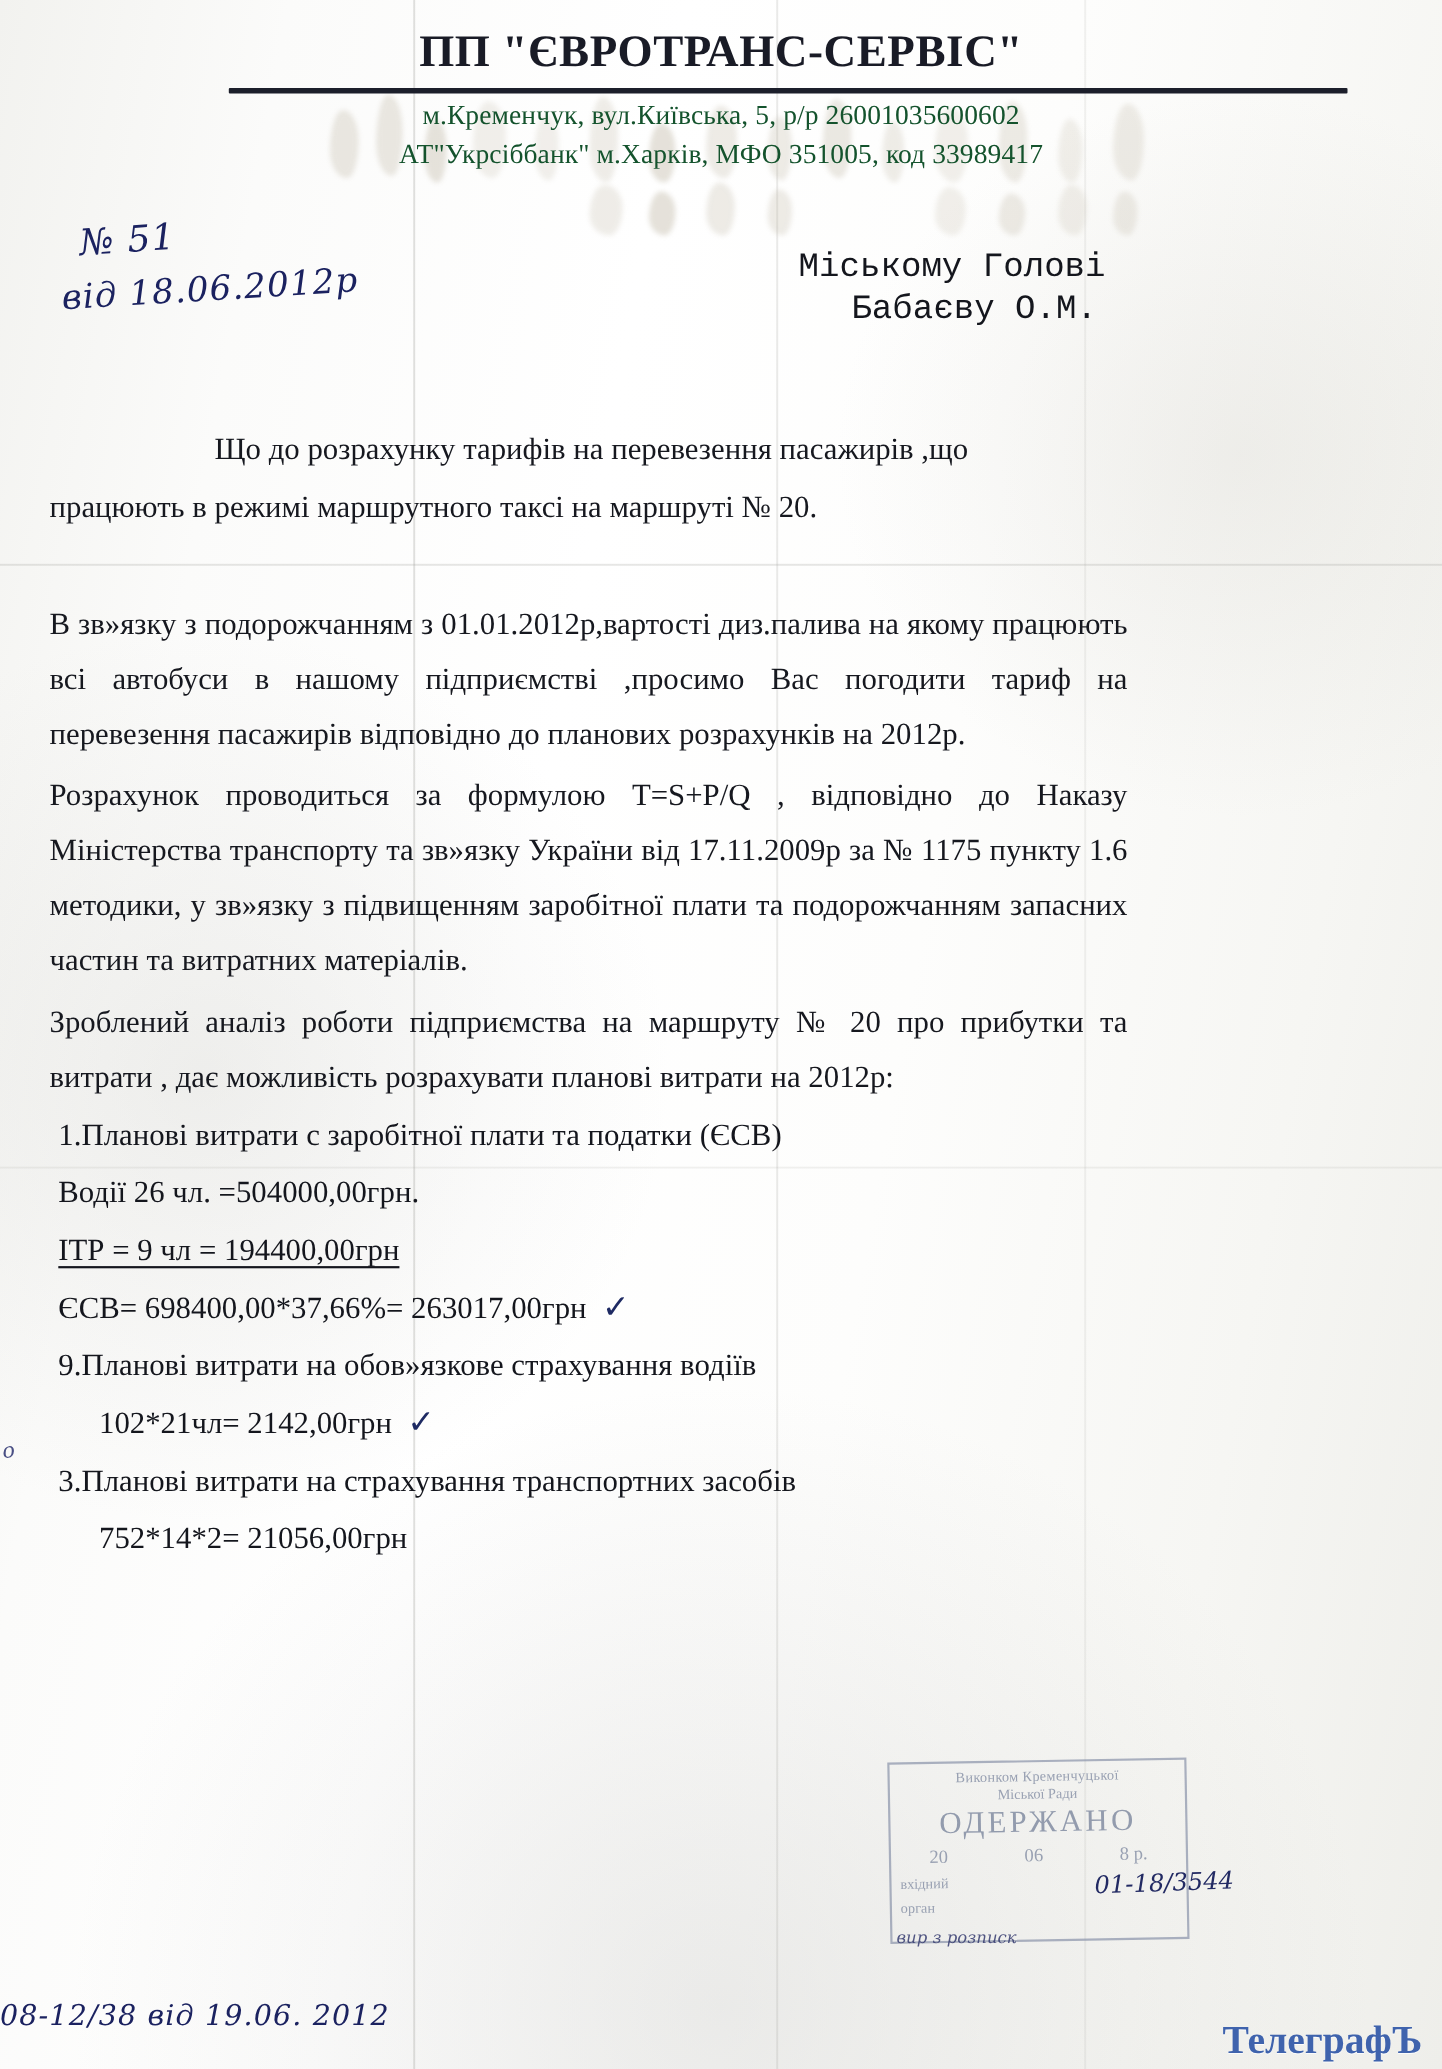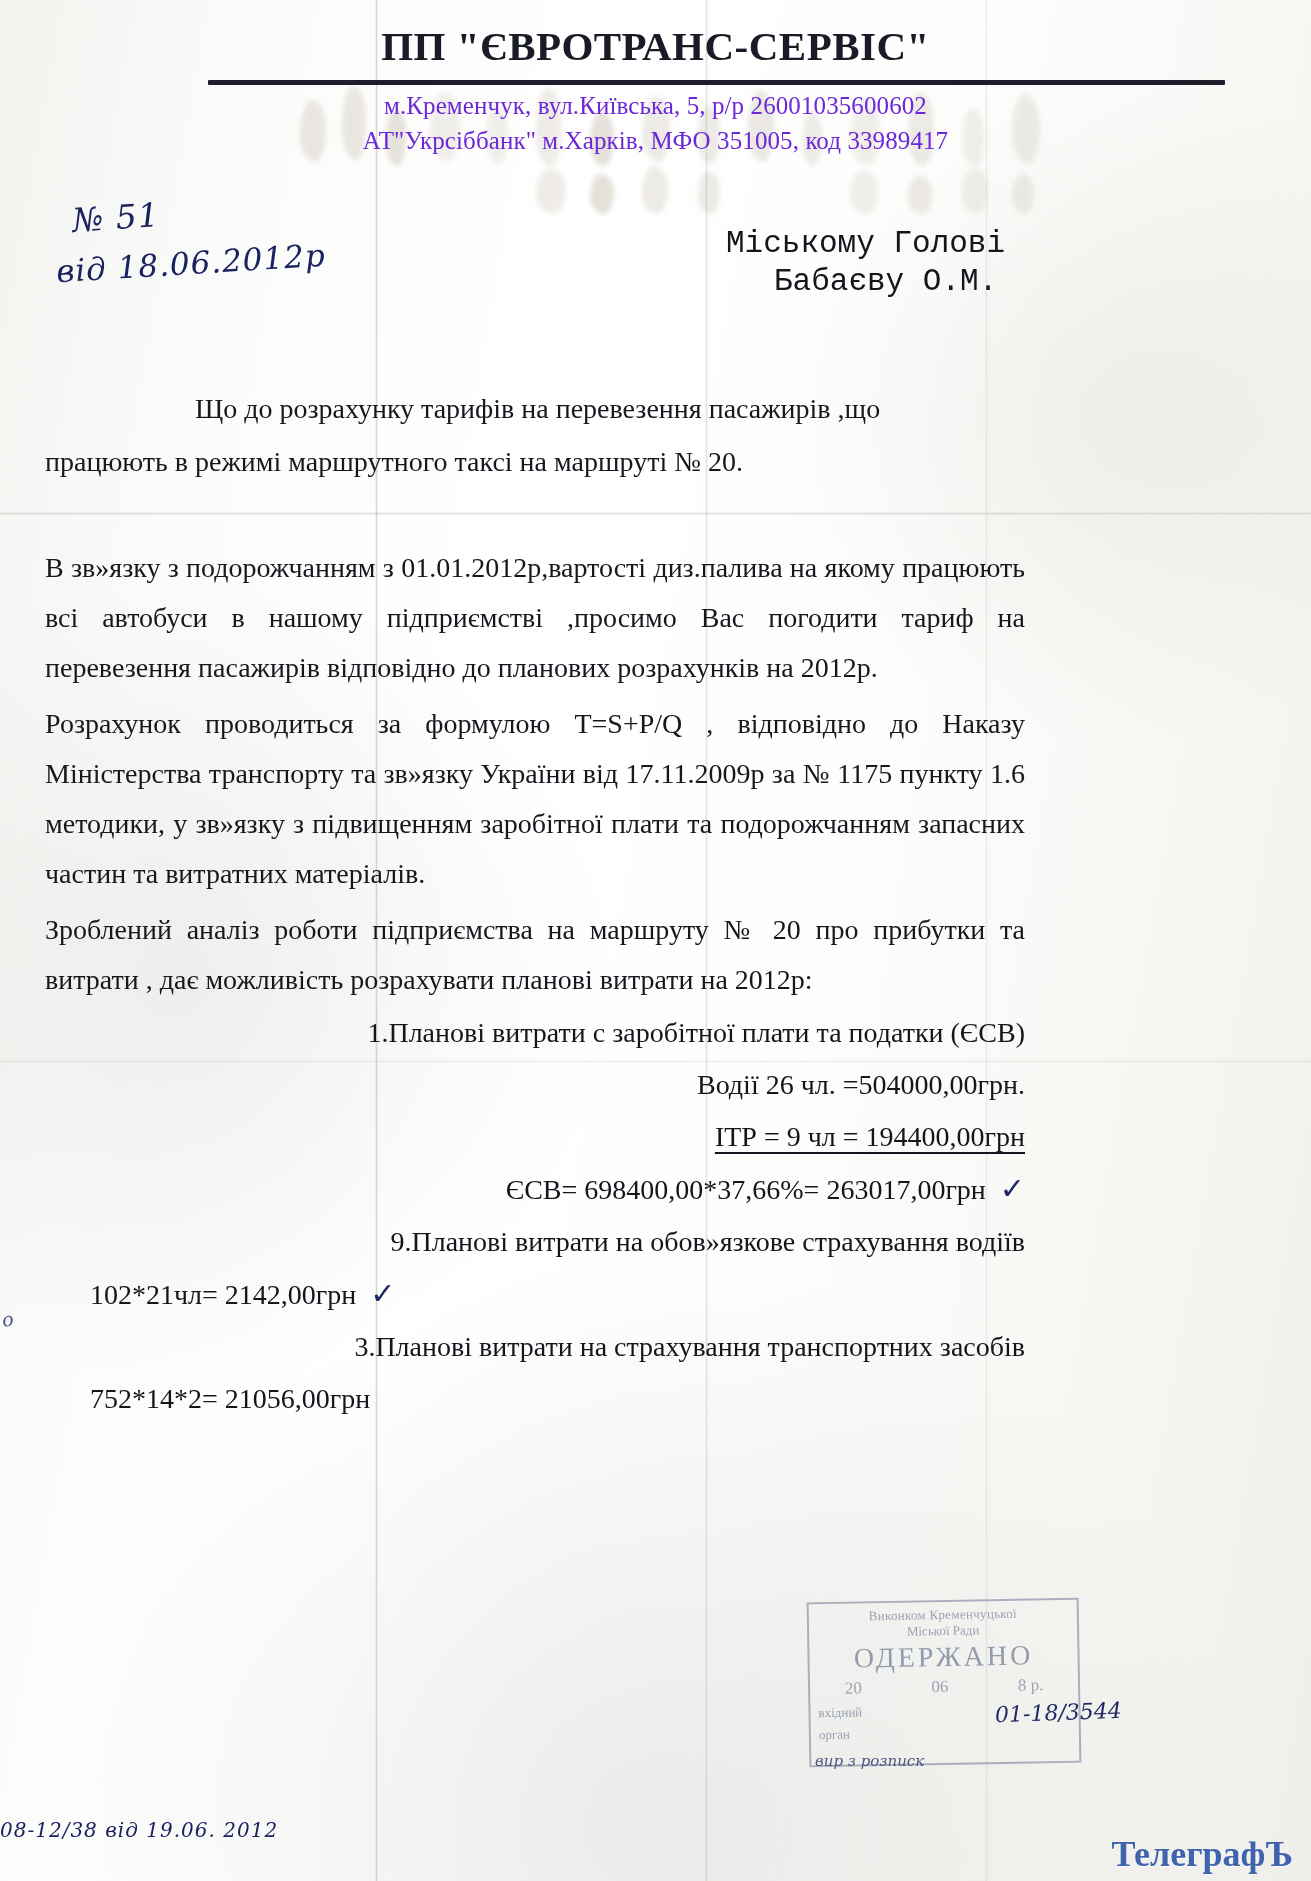--- a/index.html
+++ b/index.html
@@ -27,21 +27,21 @@
     background:linear-gradient(180deg, rgba(170,170,165,0) 0%, rgba(160,160,155,.33) 50%, rgba(170,170,165,0) 100%);}
 
   
   #letterhead{position:absolute;left:0;right:0;top:22px;text-align:center;}
   #company-name{
     font-size:41px;font-weight:bold;letter-spacing:.5px;
     color:#191b26;
     font-family:"Liberation Serif", serif;
   }
   #rule{height:5px;background:#1c1f2b;margin:10px 86px 0 208px;border-radius:1px;}
-  .head-line{font-size:25px;margin-top:7px;color:#6d28d9;letter-spacing:.1px;}
+  .head-line{font-size:25px;margin-top:7px;color:#14532d;letter-spacing:.1px;}
 
   
   .hand{
     font-family:"DejaVu Serif", serif;
     font-style:italic;color:#1b2260;
     letter-spacing:1px;
   }
   #hand-number{position:absolute;left:72px;top:198px;font-size:33px;transform:rotate(-4deg);}
   #hand-date{position:absolute;left:56px;top:245px;font-size:31px;transform:rotate(-3.5deg);}
 
@@ -51,21 +51,21 @@
 
   
   #body{position:absolute;left:45px;top:385px;width:980px;}
   .para{
     font-size:28px;line-height:50px;text-align:justify;
     margin:0 0 6px 0;color:#16181f;
   }
   .para.indent{text-indent:150px;}
   .tight{line-height:47px;}
   .calc{font-size:28px;line-height:52px;margin:0;}
-  .calc.i1{margin-left:8px;text-align:right;}
+  .calc.i1{margin-left:8px;}
   .calc.i2{margin-left:45px;}
   .underline-line{text-decoration:underline;text-underline-offset:6px;}
   .chk{color:#1e2a63;font-size:30px;margin-left:14px;font-family:"DejaVu Sans",sans-serif;}
 
   
   #smear{position:absolute;left:290px;top:82px;width:800px;height:140px;
     opacity:.55;pointer-events:none;}
   #smear span{position:absolute;background:#b9b09c;border-radius:46% 54% 40% 60%/60% 45% 55% 40%;
     filter:blur(2.5px);}
 
@@ -81,21 +81,21 @@
   #reception-stamp .s2{font-size:13px;}
   #reception-stamp .s3{font-size:28px;letter-spacing:3px;margin-top:2px;color:#6f7b95;}
   #reception-stamp .srow{display:flex;justify-content:space-around;font-size:17px;margin-top:4px;}
   #reception-stamp .s5{font-size:13px;margin-top:6px;text-align:left;padding-left:8px;}
   #stamp-hand-num{position:absolute;left:995px;top:1700px;font-size:22px;color:#222a63;
     font-family:"DejaVu Serif",serif;font-style:italic;transform:rotate(-2deg);}
   #stamp-hand-sig{position:absolute;left:815px;top:1752px;font-size:15px;color:#2a3068;
     font-family:"DejaVu Serif",serif;font-style:italic;opacity:.8;}
 
   
-  #bottom-hand{position:absolute;left:0px;top:1818px;font-size:20px;}
+  #bottom-hand{position:absolute;left:0px;top:1818px;font-size:26px;}
 
   
   #margin-mark{position:absolute;left:2px;top:1308px;font-size:19px;color:#2b3270;
     font-family:"DejaVu Serif",serif;font-style:italic;opacity:.85;transform:rotate(-8deg);}
 
   
   #watermark{position:absolute;right:18px;bottom:6px;font-size:36px;font-weight:bold;
     color:#3f63ad;letter-spacing:0px;font-family:"Liberation Serif",serif;
     text-shadow:0 1px 0 rgba(255,255,255,.8);margin-left:30px;}
   #watermark .tail{color:#3f63ad;}

